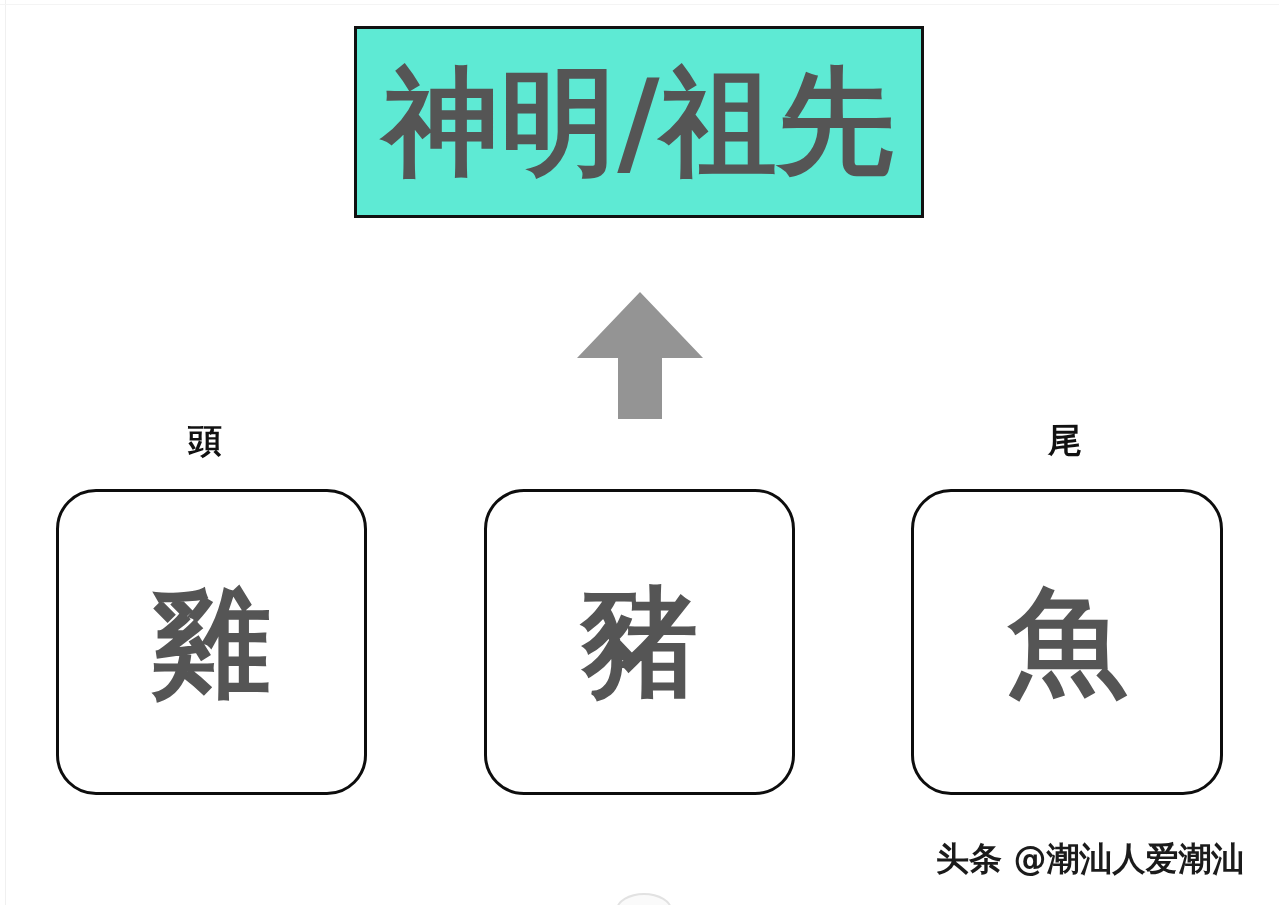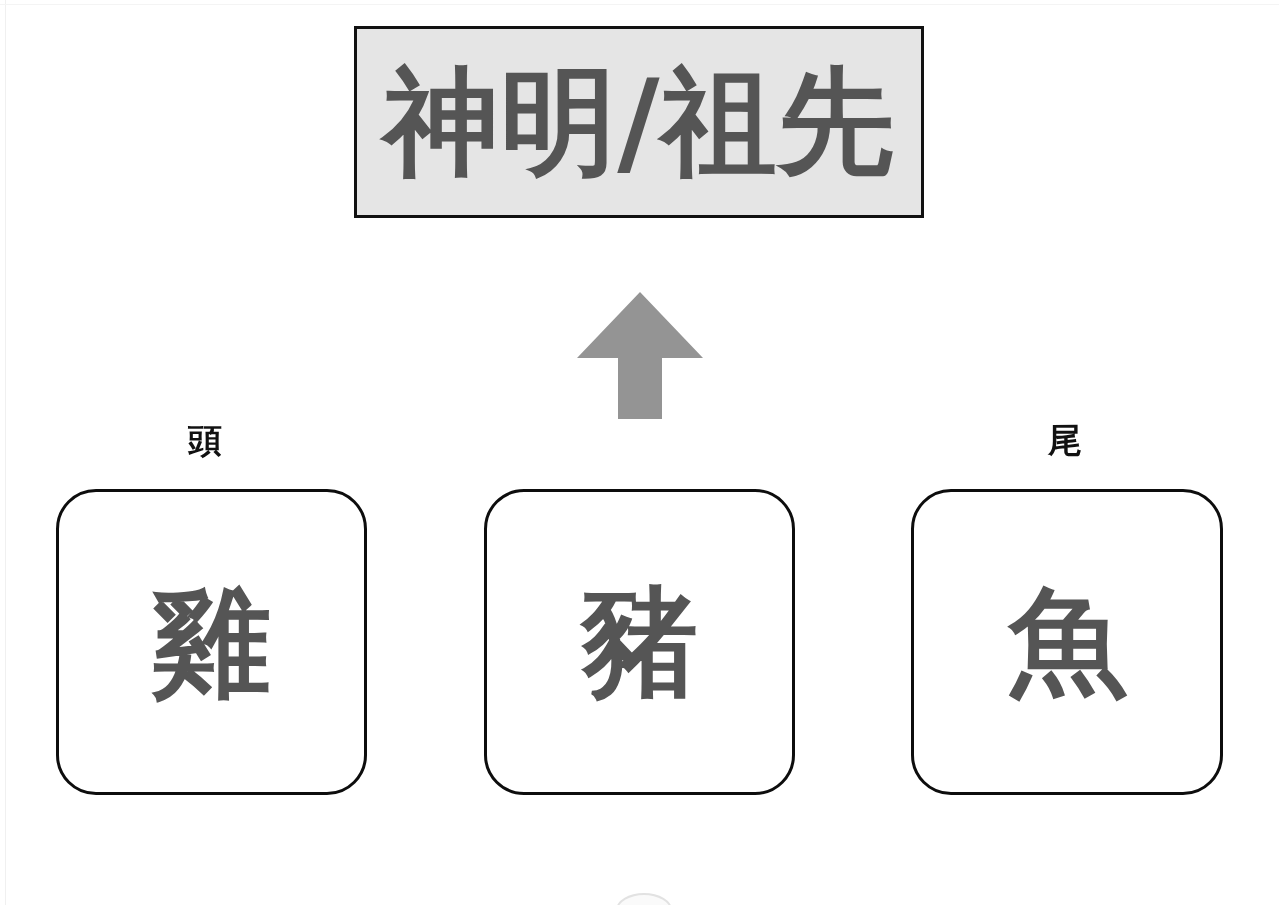--- a/index.html
+++ b/index.html
@@ -37,21 +37,21 @@
   }
 
   
   .title-box {
     position: absolute;
     left: 354px;
     top: 26px;
     width: 570px;
     height: 192px;
     border: 3px solid #111111;
-    background: #e5e5e5;
+    background: #5eead4;
     box-sizing: border-box;
     display: flex;
     align-items: center;
     justify-content: center;
   }
   .title-text {
     color: #555555;
     font-size: 116px;
     line-height: 1;
     font-weight: 700;
@@ -158,16 +158,17 @@
   <div class="item-box slot-0">
     <span class="item-char">雞</span>
   </div>
   <div class="item-box slot-1">
     <span class="item-char">豬</span>
   </div>
   <div class="item-box slot-2">
     <span class="item-char">魚</span>
   </div>
 
+  <div class="watermark">头条 @潮汕人爱潮汕</div>
 
   <div class="bottom-clip"></div>
 
 </div>
 
 </body></html>

